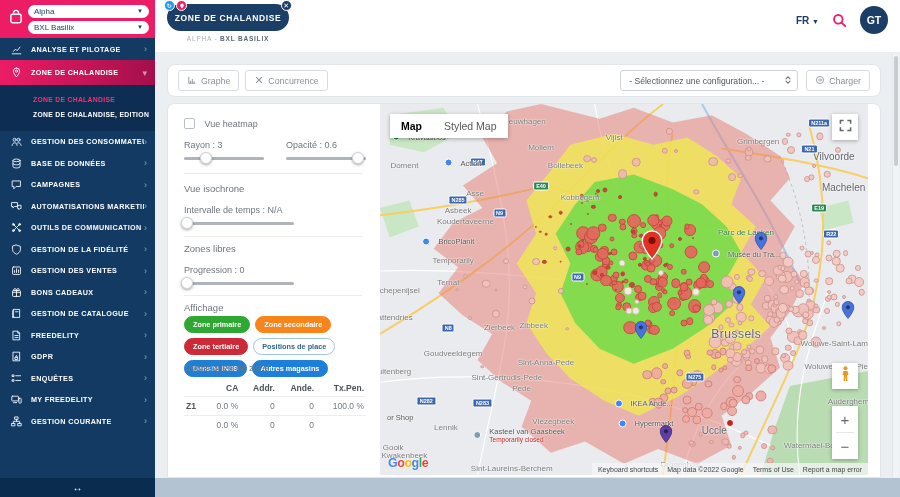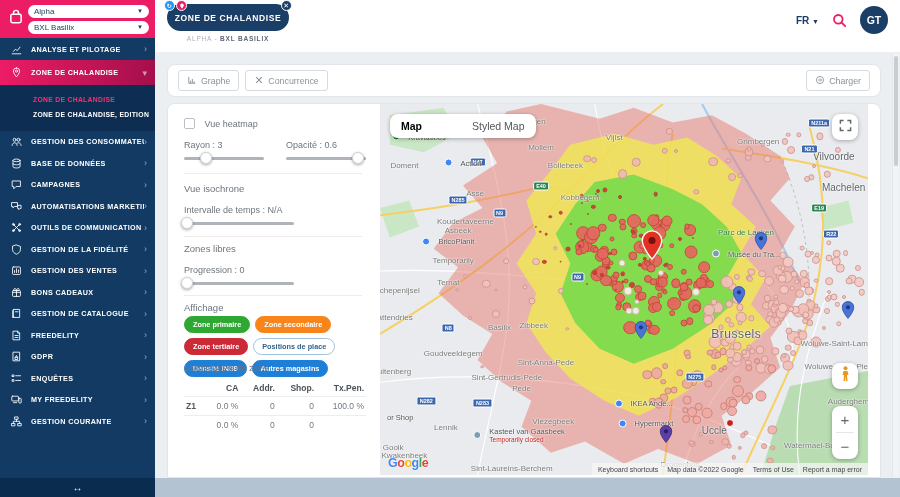--- a/index.html
+++ b/index.html
@@ -77,21 +77,21 @@
   .mlabel.big{font-size:12px;color:#5f6368;letter-spacing:.5px;}
   .mlabel.med{font-size:10px;color:#5f6368;}
   .mlabel.park{color:#2e7d32;font-size:8px;}
   .shield{position:absolute;transform:translate(-50%,-50%);font-size:5.5px;font-weight:bold;color:#fff;background:#3b66b0;border:1px solid #fff;border-radius:2px;padding:0 2px;line-height:7px;z-index:4;}
   .shield.green{background:#2d8653;}
   .poi{position:absolute;transform:translate(-50%,-50%);display:flex;align-items:center;gap:8px;z-index:4;font-size:7.5px;color:#555;text-shadow:0 0 2px #fff,0 0 2px #fff;}
   .poi .dot{width:8px;height:8px;border-radius:50%;flex:0 0 auto;border:1px solid #fff;}
   .poi.red{color:#c5221f;}
   .poi .sub{display:block;font-size:6.5px;color:#c5221f;font-weight:normal;}
   .pin{position:absolute;transform:translate(-50%,-100%);z-index:5;cursor:pointer;}
-  .mapctl{position:absolute;background:#fff;box-shadow:0 1px 4px rgba(0,0,0,.3);border-radius:8px;z-index:6;gap:28px;}
+  .mapctl{position:absolute;background:#fff;box-shadow:0 1px 4px rgba(0,0,0,.3);border-radius:0;z-index:6;}
   .maptype{left:10px;top:10px;display:flex;}
   .maptype .mt{padding:6px 11px;font-size:10.5px;cursor:pointer;color:#565656;}
   .maptype .mt.on{font-weight:bold;color:#000;}
   .fullscreen{right:10px;top:10px;width:26px;height:26px;display:flex;align-items:center;justify-content:center;cursor:pointer;color:#666;}
   .pegman{right:10px;bottom:86px;width:26px;height:26px;display:flex;align-items:center;justify-content:center;cursor:pointer;}
   .zoomctl{right:10px;bottom:16px;width:26px;}
   .zoomctl .zb{height:26px;display:flex;align-items:center;justify-content:center;font-size:15px;color:#666;cursor:pointer;}
   .zoomctl .zdiv{height:1px;background:#e6e6e6;margin:0 4px;}
   .glogo{position:absolute;left:8px;bottom:5px;font-size:12.5px;font-weight:bold;z-index:6;letter-spacing:-.5px;cursor:pointer;text-shadow:0 0 2px #fff;}
   .attrib{position:absolute;right:0;bottom:0;height:12px;display:flex;align-items:center;gap:9px;font-size:7px;color:#444;background:rgba(245,245,245,.75);padding:0 6px;z-index:6;}
@@ -335,20 +335,26 @@
           <span>Graphe</span>
         </button>
         <button class="btn">
           <span><svg width="10" height="10" viewBox="0 0 14 14" fill="none" stroke="#8b929b" stroke-width="1.5">
                 <path d="M3 3l8 8M11 3l-8 8"></path>
               </svg></span>
           <span>Concurrence</span>
         </button>
       </div>
       <div class="tb-right">
+        <div class="selectbox">
+          <span>- Sélectionnez une configuration... -</span>
+          <span><svg width="8" height="10" viewBox="0 0 10 12" fill="none" stroke="#777" stroke-width="1.4" stroke-linecap="round">
+                <path d="M2.5 4.5L5 2l2.5 2.5M2.5 7.5L5 10l2.5-2.5"></path>
+              </svg></span>
+        </div>
         <button class="btn">
           <span><svg width="10" height="10" viewBox="0 0 14 14" fill="none" stroke="#8b929b" stroke-width="1.2">
                 <circle cx="7" cy="7" r="5"></circle>
                 <path d="M4.5 7h4M7 4.8L9.2 7 7 9.2"></path>
               </svg></span>
           <span>Charger</span>
         </button>
       </div>
     </div>
 
@@ -393,21 +399,21 @@
             <span class="badge" style="background: rgb(29, 127, 216); color: rgb(255, 255, 255); border: 1px solid rgb(29, 127, 216);">Densité INS9</span>
             <span class="badge" style="background: rgb(29, 127, 216); color: rgb(255, 255, 255); border: 1px solid rgb(29, 127, 216);">Autres magasins</span>
           </div>
         <div class="p-row p-title" style="top:258px;">Statistiques de zone</div>
         <table class="stats" id="stats-table">
             <thead>
               <tr>
                 <th class="z"></th>
                 <th class="">CA</th>
                 <th class="">Addr.</th>
-                <th class="">Shop.</th>
+                <th class="">Ande.</th>
                 <th class="">Tx.Pen.</th>
               </tr>
             </thead>
             <tbody>
               <tr>
                 <td class="z">Z1</td>
                 <td class="">0.0 %</td>
                 <td class="">0</td>
                 <td class="">0</td>
                 <td class="">100.0 %</td>
@@ -843,28 +849,28 @@
             <div class="mlabel med" style="left:93%;top:14%;">Vilvoorde</div>
             <div class="mlabel med" style="left:95%;top:22.5%;">Machelen</div>
             <div class="mlabel med" style="left:68.5%;top:88%;">Uccle</div>
             <div class="mlabel " style="left:29%;top:4.5%;">Sleeuwhagen</div>
             <div class="mlabel " style="left:48%;top:9%;">Vijlst</div>
             <div class="mlabel " style="left:33%;top:11.5%;">Mollem</div>
             <div class="mlabel " style="left:38%;top:16.5%;">Bollebeek</div>
             <div class="mlabel " style="left:41%;top:25%;">Kobbegem</div>
             <div class="mlabel " style="left:77.5%;top:10%;">Grimbergen</div>
             <div class="mlabel " style="left:19.5%;top:24%;">Asse</div>
-            <div class="mlabel " style="left:16%;top:28.5%;margin-top:20px;">Asbeek</div>
+            <div class="mlabel " style="left:16%;top:28.5%;">Asbeek</div>
             <div class="mlabel " style="left:17.5%;top:31.5%;">Koudertaveerne</div>
             <div class="mlabel " style="left:5%;top:16.5%;">Doment</div>
             <div class="mlabel " style="left:15%;top:42%;">Temporarily</div>
             <div class="mlabel " style="left:14%;top:48%;">Ternat</div>
             <div class="mlabel " style="left:3.5%;top:50%;">Schepenijsel</div>
             <div class="mlabel " style="left:2.5%;top:57.5%;">Rattendries</div>
-            <div class="mlabel " style="left:24.5%;top:60%;">Basilix</div>
+            <div class="mlabel " style="left:24.5%;top:60%;">Zierbeek</div>
             <div class="mlabel " style="left:31.5%;top:59.5%;">Zibbeek</div>
             <div class="mlabel " style="left:15%;top:67%;">Goudveeldegem</div>
             <div class="mlabel " style="left:2.5%;top:72%;">Tuitenberg</div>
             <div class="mlabel " style="left:34%;top:69.5%;">Sint-Anna-Pede</div>
             <div class="mlabel " style="left:26%;top:73.5%;">Sint-Gertrudis-Pede</div>
             <div class="mlabel " style="left:29%;top:76.5%;">Pede</div>
             <div class="mlabel " style="left:13.5%;top:87%;">Lennik</div>
             <div class="mlabel " style="left:35.5%;top:85.5%;">Vlezegbeek</div>
             <div class="mlabel " style="left:2.7%;top:92.5%;">Gooik</div>
             <div class="mlabel " style="left:5%;top:94.5%;">Kwakenbeek</div>

